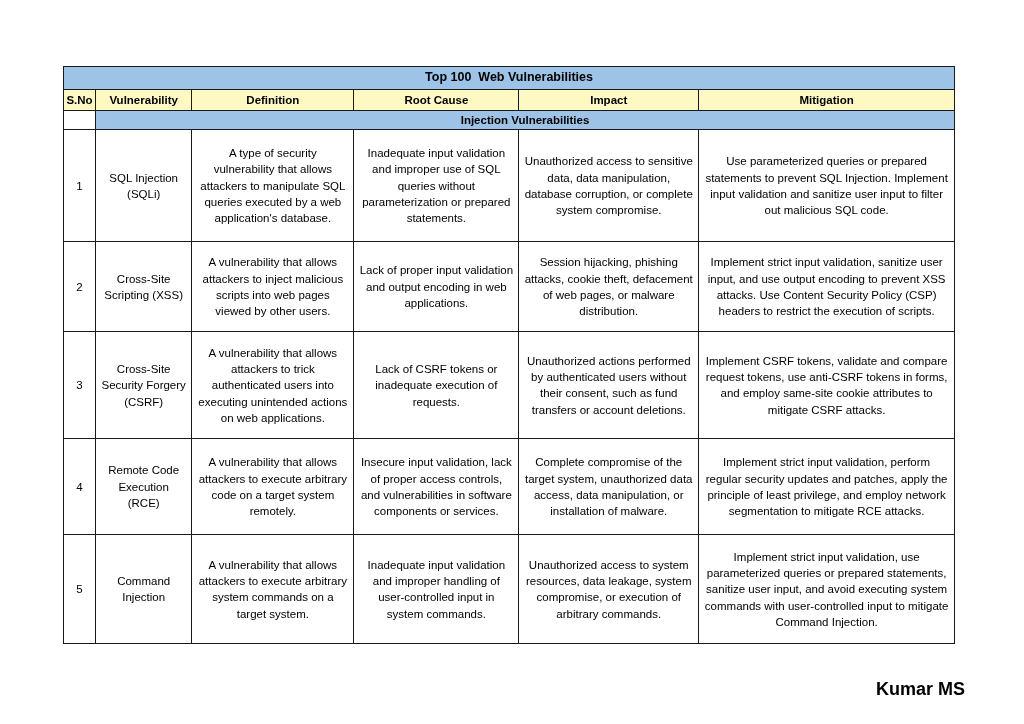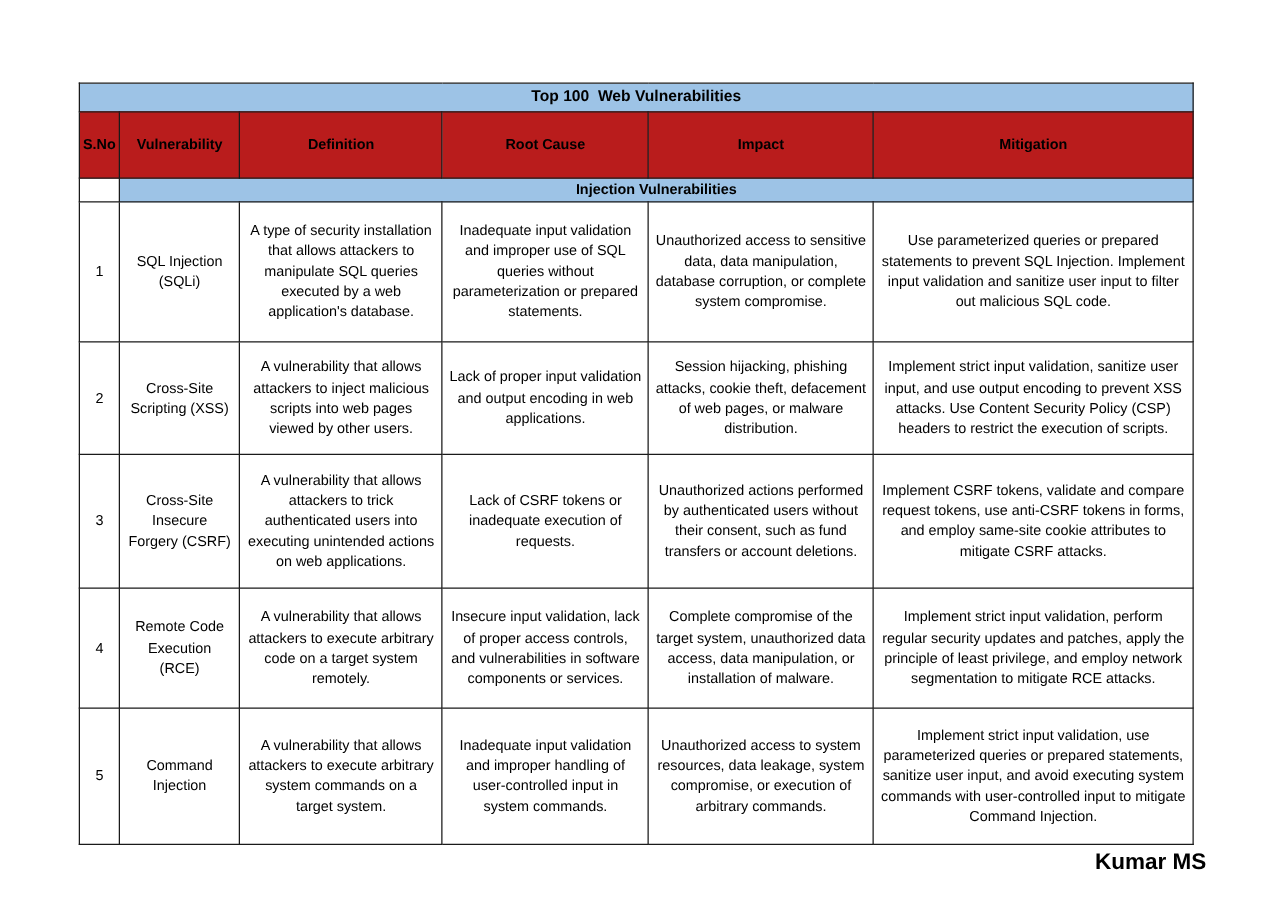--- a/index.html
+++ b/index.html
@@ -33,24 +33,24 @@
     background: #ffffff;
   }
   tr.title-row td {
     background: #9DC3E6;
     font-weight: bold;
     font-size: 12.5px;
     padding: 2px 4px;
     white-space: pre-wrap;
   }
   tr.head-row td {
-    background: #b91c1c;
+    background: #fef9c3;
     font-weight: bold;
     font-size: 11.5px;
-    padding: 18px 2px;
+    padding: 2px 2px;
   }
   tr.section-row td.section-cell {
     background: #9DC3E6;
     font-weight: bold;
     padding: 1px 2px;
   }
   tr.section-row td.blank-cell { background: #ffffff; }
   tr.title-row   { height: 19px; }
   tr.head-row    { height: 21px; }
   tr.section-row { height: 18px; }
@@ -102,38 +102,38 @@
     </tr>
 
     <tr class="section-row">
       <td class="blank-cell"></td>
       <td class="section-cell" colspan="5">Injection Vulnerabilities</td>
     </tr>
 
     <tr class="r0">
       <td>1</td>
       <td>SQL Injection (SQLi)</td>
-      <td>A type of security installation that allows attackers to manipulate SQL queries executed by a web application's database.</td>
+      <td>A type of security vulnerability that allows attackers to manipulate SQL queries executed by a web application's database.</td>
       <td>Inadequate input validation and improper use of SQL queries without parameterization or prepared statements.</td>
       <td>Unauthorized access to sensitive data, data manipulation, database corruption, or complete system compromise.</td>
       <td>Use parameterized queries or prepared statements to prevent SQL Injection. Implement input validation and sanitize user input to filter out malicious SQL code.</td>
     </tr>
 
     <tr class="r1">
       <td>2</td>
       <td>Cross-Site Scripting (XSS)</td>
       <td>A vulnerability that allows attackers to inject malicious scripts into web pages viewed by other users.</td>
       <td>Lack of proper input validation and output encoding in web applications.</td>
       <td>Session hijacking, phishing attacks, cookie theft, defacement of web pages, or malware distribution.</td>
       <td>Implement strict input validation, sanitize user input, and use output encoding to prevent XSS attacks. Use Content Security Policy (CSP) headers to restrict the execution of scripts.</td>
     </tr>
 
     <tr class="r2">
       <td>3</td>
-      <td>Cross-Site Insecure Forgery (CSRF)</td>
+      <td>Cross-Site Security Forgery (CSRF)</td>
       <td>A vulnerability that allows attackers to trick authenticated users into executing unintended actions on web applications.</td>
       <td>Lack of CSRF tokens or inadequate execution of requests.</td>
       <td>Unauthorized actions performed by authenticated users without their consent, such as fund transfers or account deletions.</td>
       <td>Implement CSRF tokens, validate and compare request tokens, use anti-CSRF tokens in forms, and employ same-site cookie attributes to mitigate CSRF attacks.</td>
     </tr>
 
     <tr class="r3">
       <td>4</td>
       <td>Remote Code Execution (RCE)</td>
       <td>A vulnerability that allows attackers to execute arbitrary code on a target system remotely.</td>

